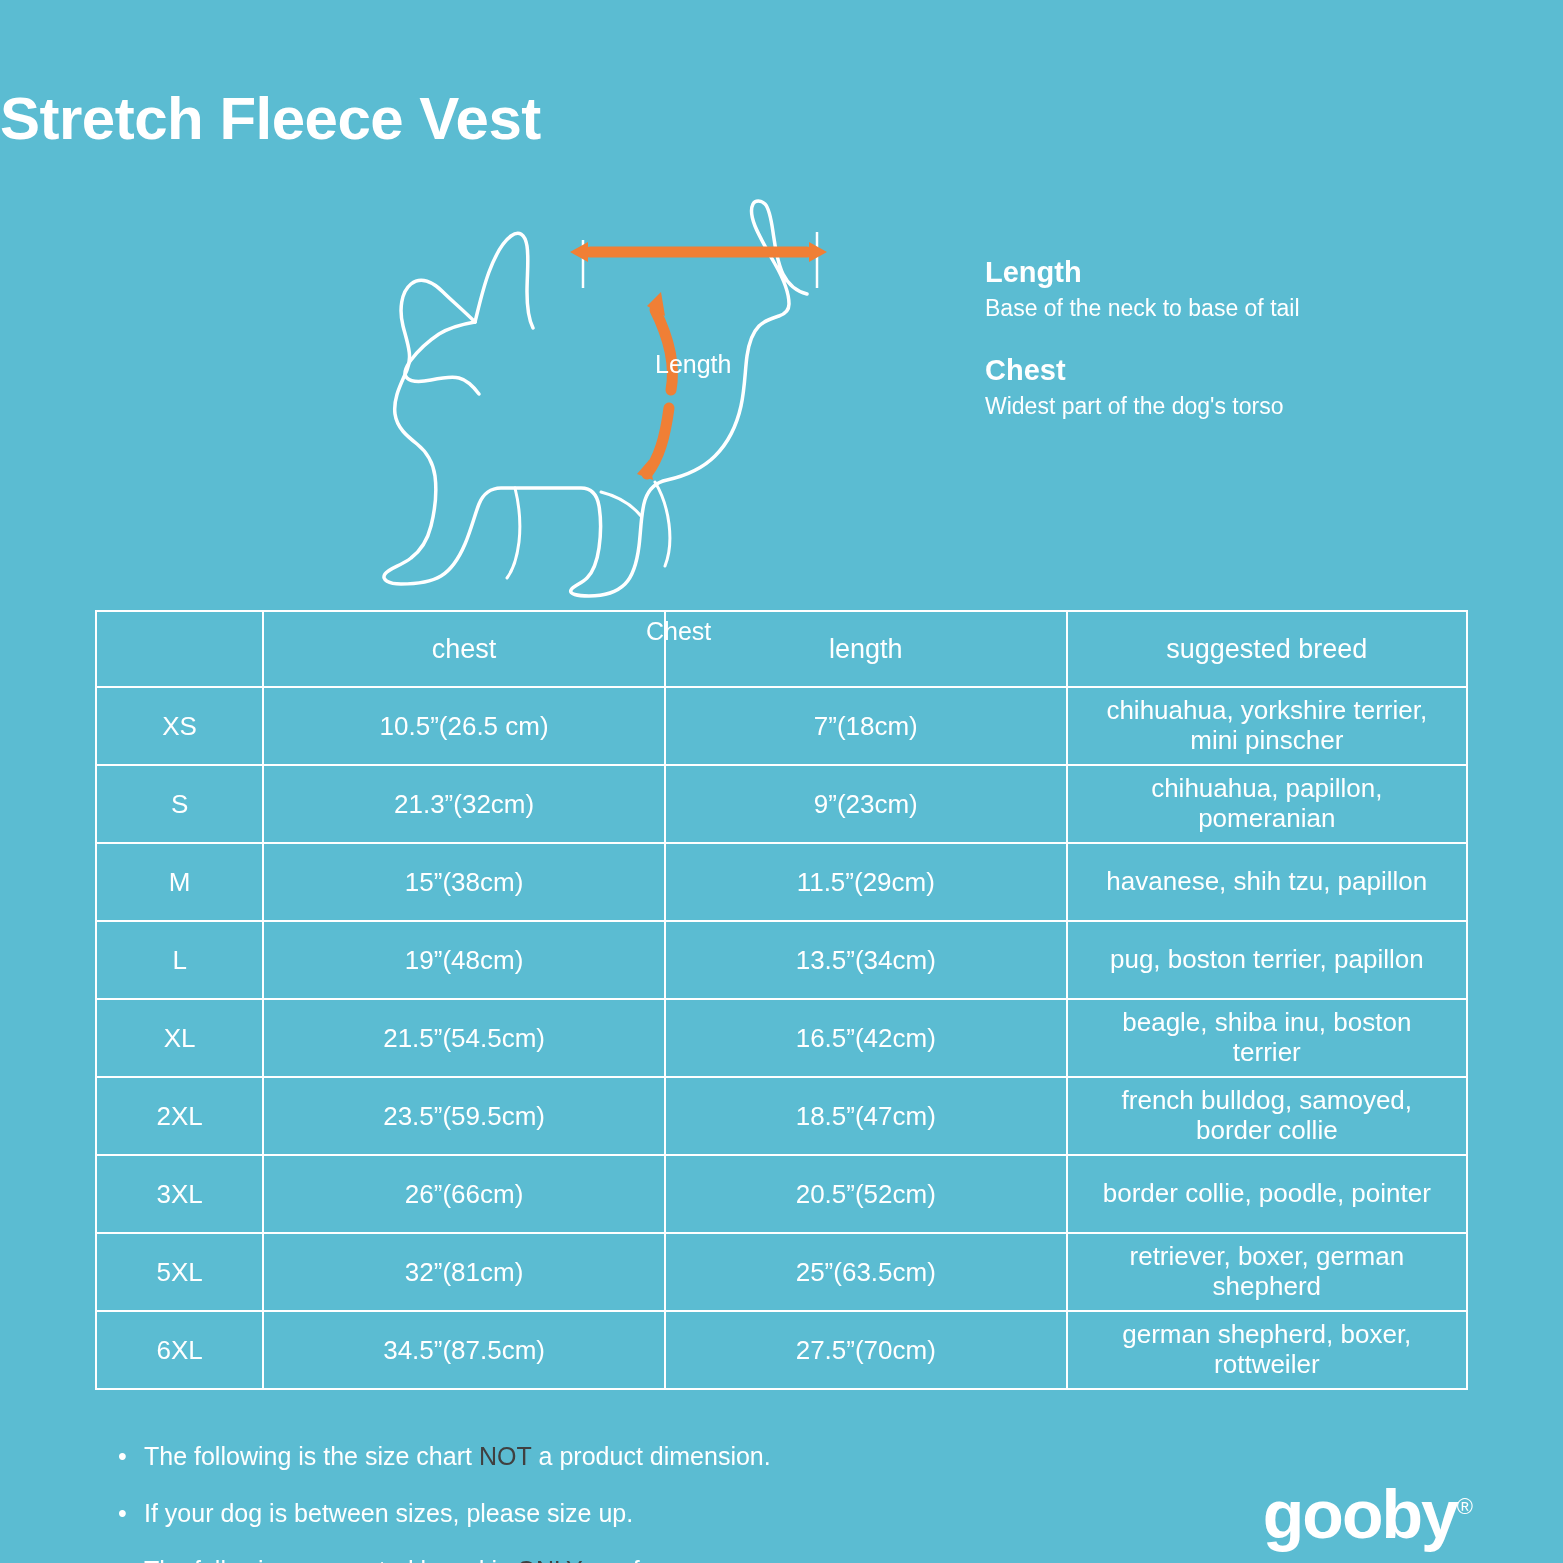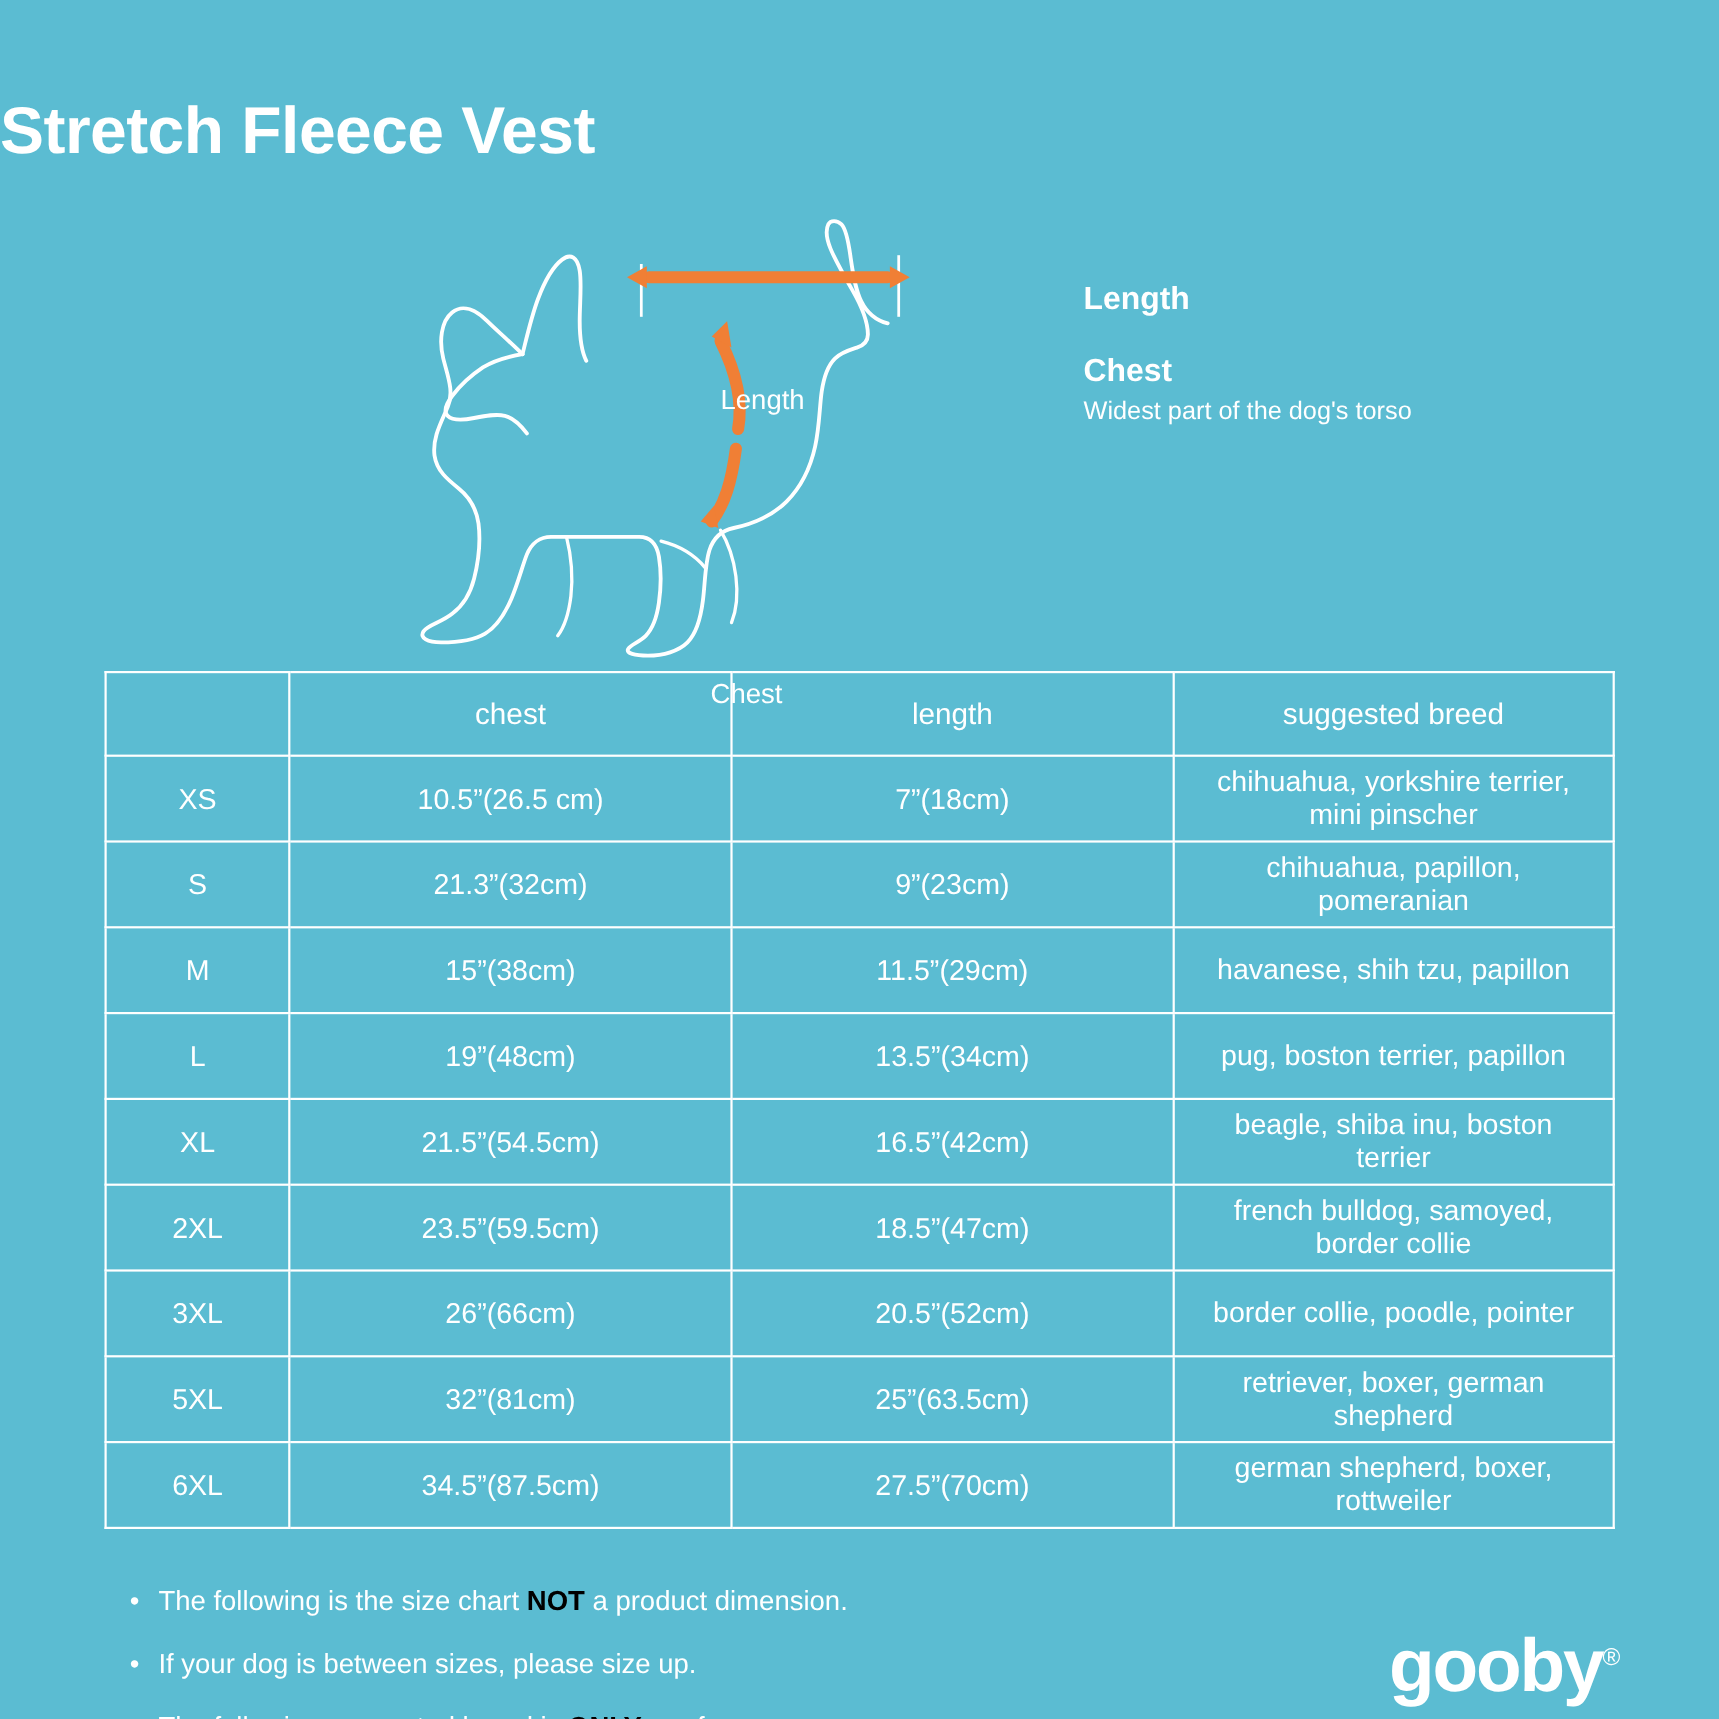--- a/index.html
+++ b/index.html
@@ -138,22 +138,22 @@
     margin-bottom: 23px;
     position: relative;
     padding-left: 26px;
   }
   .note .bullet {
     position: absolute;
     left: 0;
     top: 0;
   }
   .hl {
-    color: #000000;
-    font-weight: bold;
+    color: #404040;
+    font-weight: normal;
   }
 
   
   .logo {
     position: absolute;
     right: 90px;
     bottom: 55px;
     font-size: 68px;
     font-weight: bold;
     letter-spacing: -2px;
@@ -225,20 +225,21 @@
       <polygon points="298,288 282,282 294,268" fill="#f07f35"></polygon>
     </svg>
 
     <div class="lbl-length-diagram">Length</div>
     <div class="lbl-chest-diagram">Chest</div>
   </div>
 
   <div class="legend">
     <div class="block-1">
       <h3>Length</h3>
+      <p>Base of the neck to base of tail</p>
     </div>
     <div class="block-2">
       <h3>Chest</h3>
       <p>Widest part of the dog's torso</p>
     </div>
   </div>
 
   <div class="table-wrap">
     <table class="size-chart">
       <colgroup>

